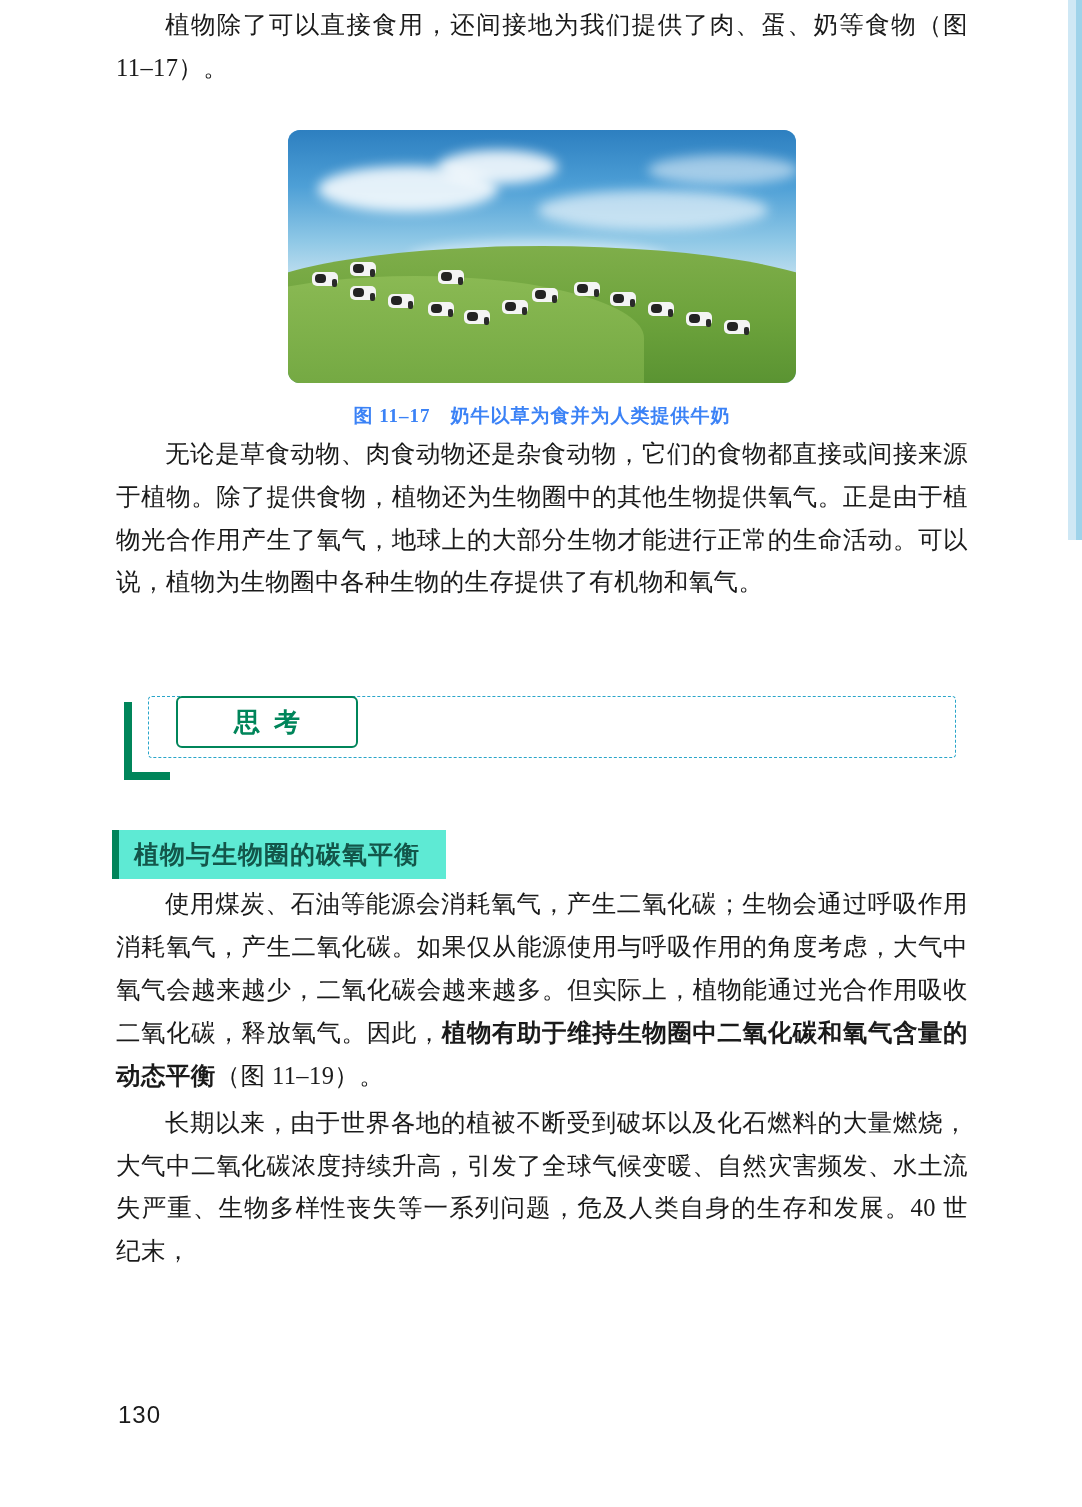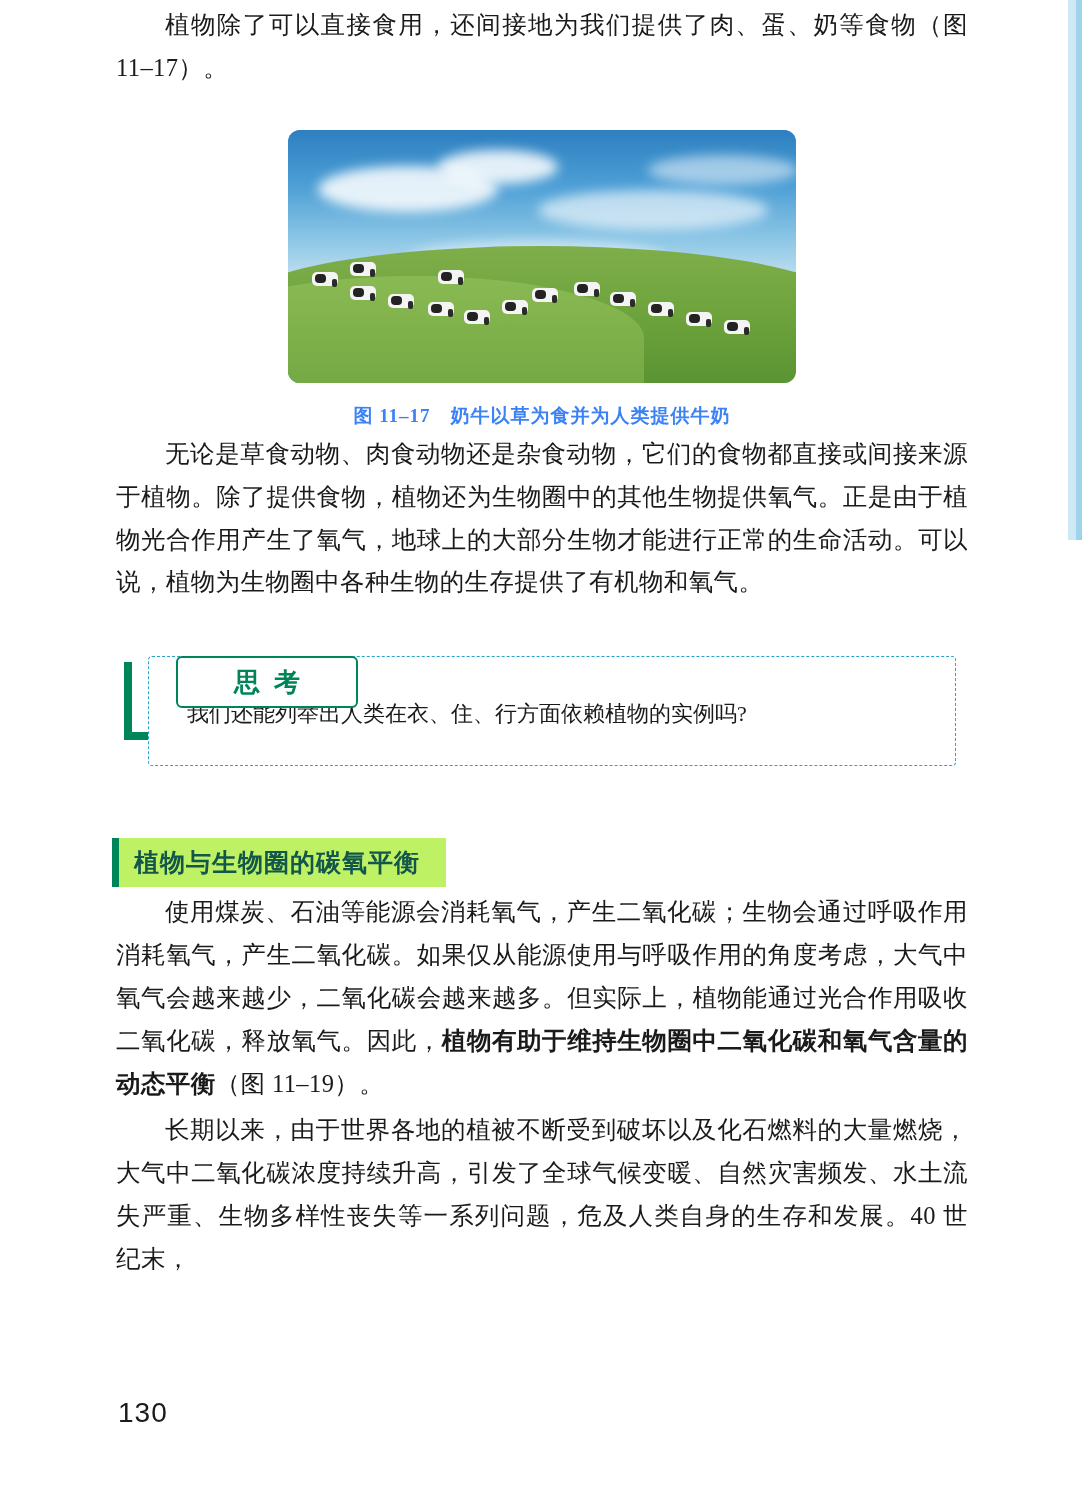--- a/index.html
+++ b/index.html
@@ -133,21 +133,21 @@
     color: #3b82f6;
     font-family: "Liberation Serif", serif;
     font-weight: bold;
     letter-spacing: 1px;
   }
   .caption .cap-num { margin-right: 20px; }
   .para-2 { margin-top: 42px; }
   
   .think-box {
     position: relative;
-    margin-top: 52px;
+    margin-top: 92px;
     margin-left: 12px;
     width: 832px;
   }
   .think-corner {
     position: absolute;
     left: 0;
     top: 6px;
     width: 8px;
     height: 78px;
     background: #00855a;
@@ -214,21 +214,21 @@
     width: 14px;
     height: 120px;
     background: #b4b4b4;
     z-index: -1;
   }
   
   .section-head {
     margin-top: 72px;
     display: inline-block;
     position: relative;
-    background: #bef264;
+    background: #5eead4;
     padding: 8px 26px 8px 22px;
   }
   .section-head .bar {
     position: absolute;
     left: 0;
     top: 0;
     width: 7px;
     height: 100%;
     background: #00855a;
   }
@@ -241,21 +241,21 @@
   }
   .para-3 { margin-top: 26px; }
   .para-4 { margin-top: 4px; }
   strong.bold-run {
     font-weight: bold;
   }
   .page-number {
     position: absolute;
     left: 118px;
     bottom: 78px;
-    font-size: 28px;
+    font-size: 24px;
     font-family: "Liberation Sans", sans-serif;
     color: #1a1a1a;
     letter-spacing: 1px;
   }
 </style>
 </head>
 <body>
 
 <div class="page">
 
@@ -298,21 +298,20 @@
 
     <p class="body-text indent para-2">无论是草食动物、肉食动物还是杂食动物，它们的食物都直接或间接来源于植物。除了提供食物，植物还为生物圈中的其他生物提供氧气。正是由于植物光合作用产生了氧气，地球上的大部分生物才能进行正常的生命活动。可以说，植物为生物圈中各种生物的生存提供了有机物和氧气。</p>
 
     <div class="think-box">
       <div class="think-corner"></div>
       <div class="think-corner-h"></div>
       <div class="think-title">思考</div>
       <div class="think-body">
         <div class="think-shadow"></div>
         <div class="think-shadow2"></div>
-        <p>我们还能列举出人类在衣、住、行方面依赖植物的实例吗?</p>
       </div>
     </div>
 
     <div class="section-head">
       <span class="bar"></span>
       <span class="txt">植物与生物圈的碳氧平衡</span>
     </div>
 
     <p class="body-text indent para-3"><span>使用煤炭、石油等能源会消耗氧气，产生二氧化碳；生物会通过呼吸作用消耗氧气，产生二氧化碳。如果仅从能源使用与呼吸作用的角度考虑，大气中氧气会越来越少，二氧化碳会越来越多。但实际上，植物能通过光合作用吸收二氧化碳，释放氧气。因此，</span><strong class="bold-run">植物有助于维持生物圈中二氧化碳和氧气含量的动态平衡</strong><span>（图 11–19）。</span></p>
 

